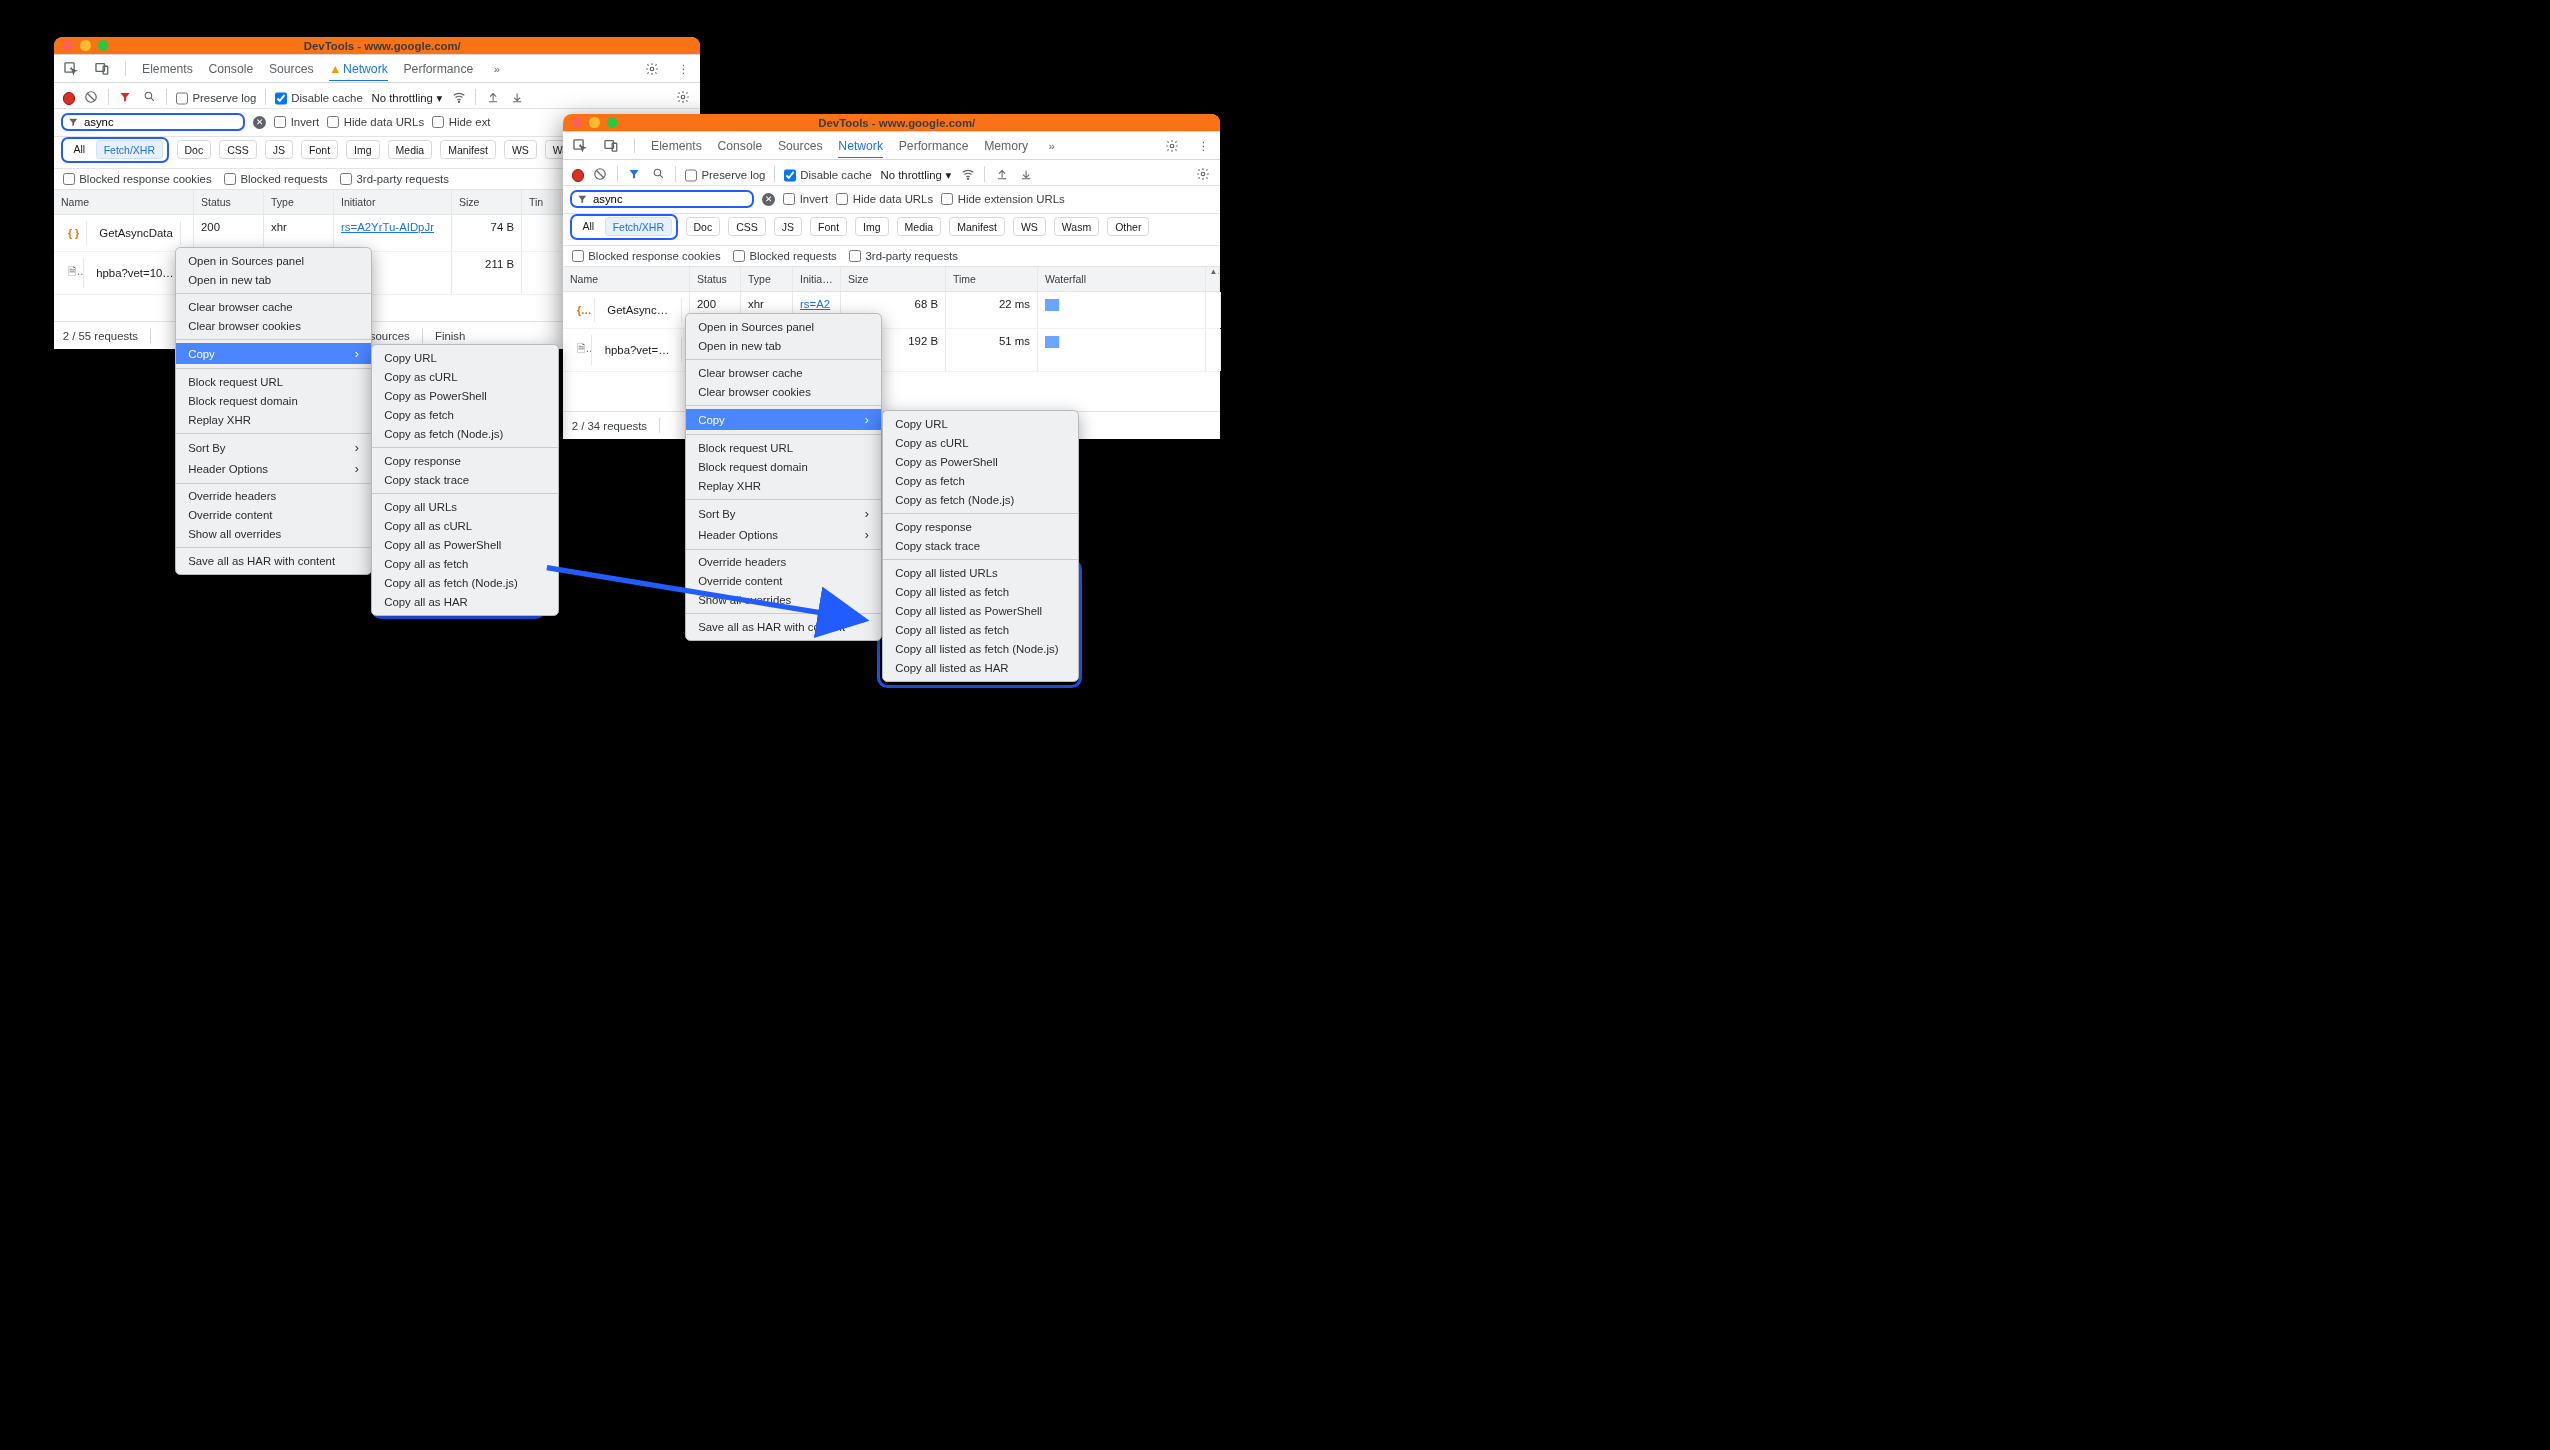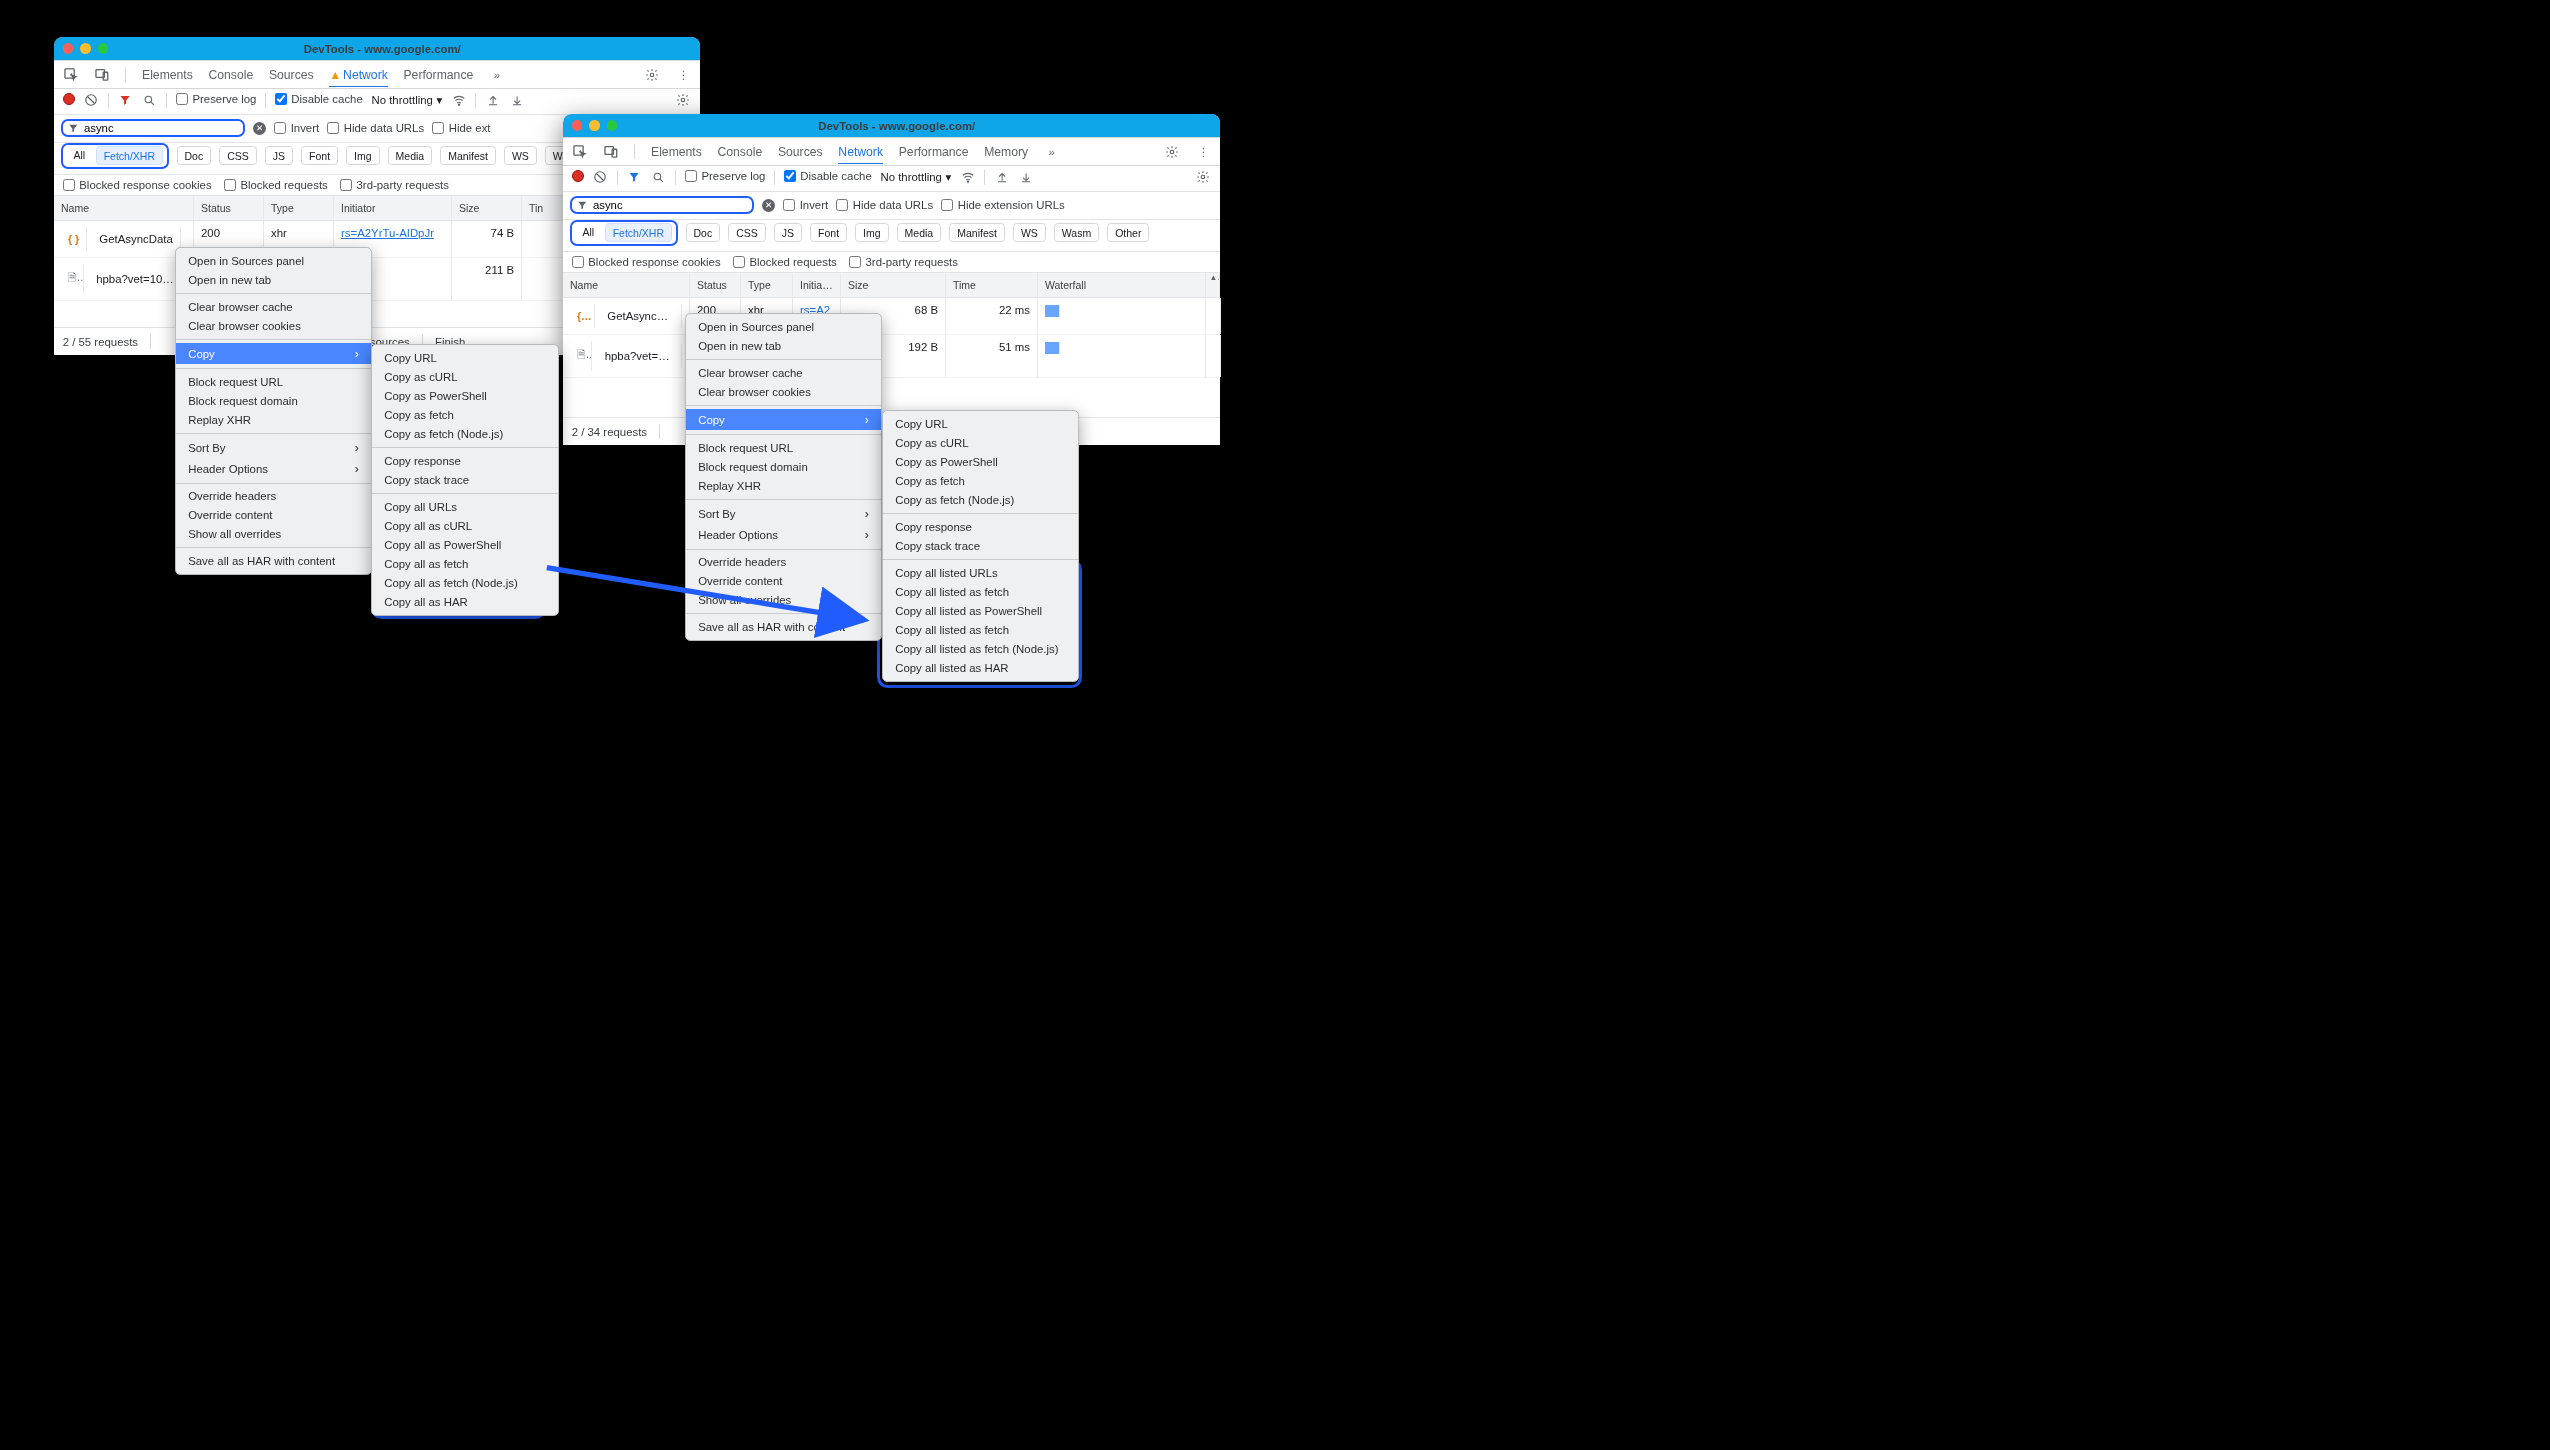--- a/index.html
+++ b/index.html
@@ -13,25 +13,25 @@
     position: relative;
   }
   .window {
     position: absolute;
     background: #f1f3f4;
     border-radius: 8.7px;
     box-shadow: 0 7px 26px rgba(0,0,0,.5);
     overflow: visible;
   }
   .title-bar {
-    height: 24px;
+    height: 18px;
     display: flex;
     align-items: center;
     padding: 0 8.7px;
-    background: #0ea5e9;
+    background: #f97316;
     border-radius: 8.7px 8.7px 0 0;
     border-bottom: 0.9px solid #d5d7d9;
   }
   .traffic { display:flex; gap:7px; }
   .tl-dot { width:10.5px; height:10.5px; border-radius:50%; }
   .tl-red { background:#ff5f57; }
   .tl-yellow { background:#febc2e; }
   .tl-green { background:#28c840; }
   .title-text {
     flex:1; text-align:center; font-weight:600; color:#3c3c3c; font-size:11.4px;
@@ -39,21 +39,21 @@
   }
   .tabs-row {
     display:flex; align-items:center; padding:0 8.7px; height:28px;
     background:#fff; border-bottom:0.9px solid #d5d7d9; gap:15.7px;justify-content:flex-end;
   }
   .tabs-row .tab { font-size:12.2px; color:#5f6368; cursor:default; }
   .tabs-row .tab.active { color:#1a73e8; border-bottom:1.7px solid #1a73e8; padding-bottom:4.4px; margin-bottom:-6.1px; }
   .spacer { flex:1; }
   .icon-btn { width:15.7px; height:15.7px; display:inline-flex; align-items:center; justify-content:center; color:#5f6368;}
   .toolbar-row {
-    display:flex; align-items:flex-start; padding:3.5px 8.7px; height:26px; gap:8.7px;
+    display:flex; align-items:flex-end; padding:3.5px 8.7px; height:26px; gap:8.7px;
     background:#fff; border-bottom:0.9px solid #e1e3e5;
   }
   .record-dot { width:12.2px; height:12.2px; border-radius:50%; background:#d93025; border:0.9px solid #a50e0e;}
   .filter-red svg { fill:#d93025; }
   .filter-blue svg { fill:#1a73e8; }
   .cb { display:inline-flex; align-items:center; gap:4.4px; font-size:11.4px; color:#3c4043;}
   .cb input[type=checkbox]{ width:12.2px;height:12.2px; }
   .select-like { display:inline-flex; align-items:center; gap:3.5px; }
   .vsep { width:0.9px; height:15.7px; background:#d5d7d9; }
   .filter-bar {

